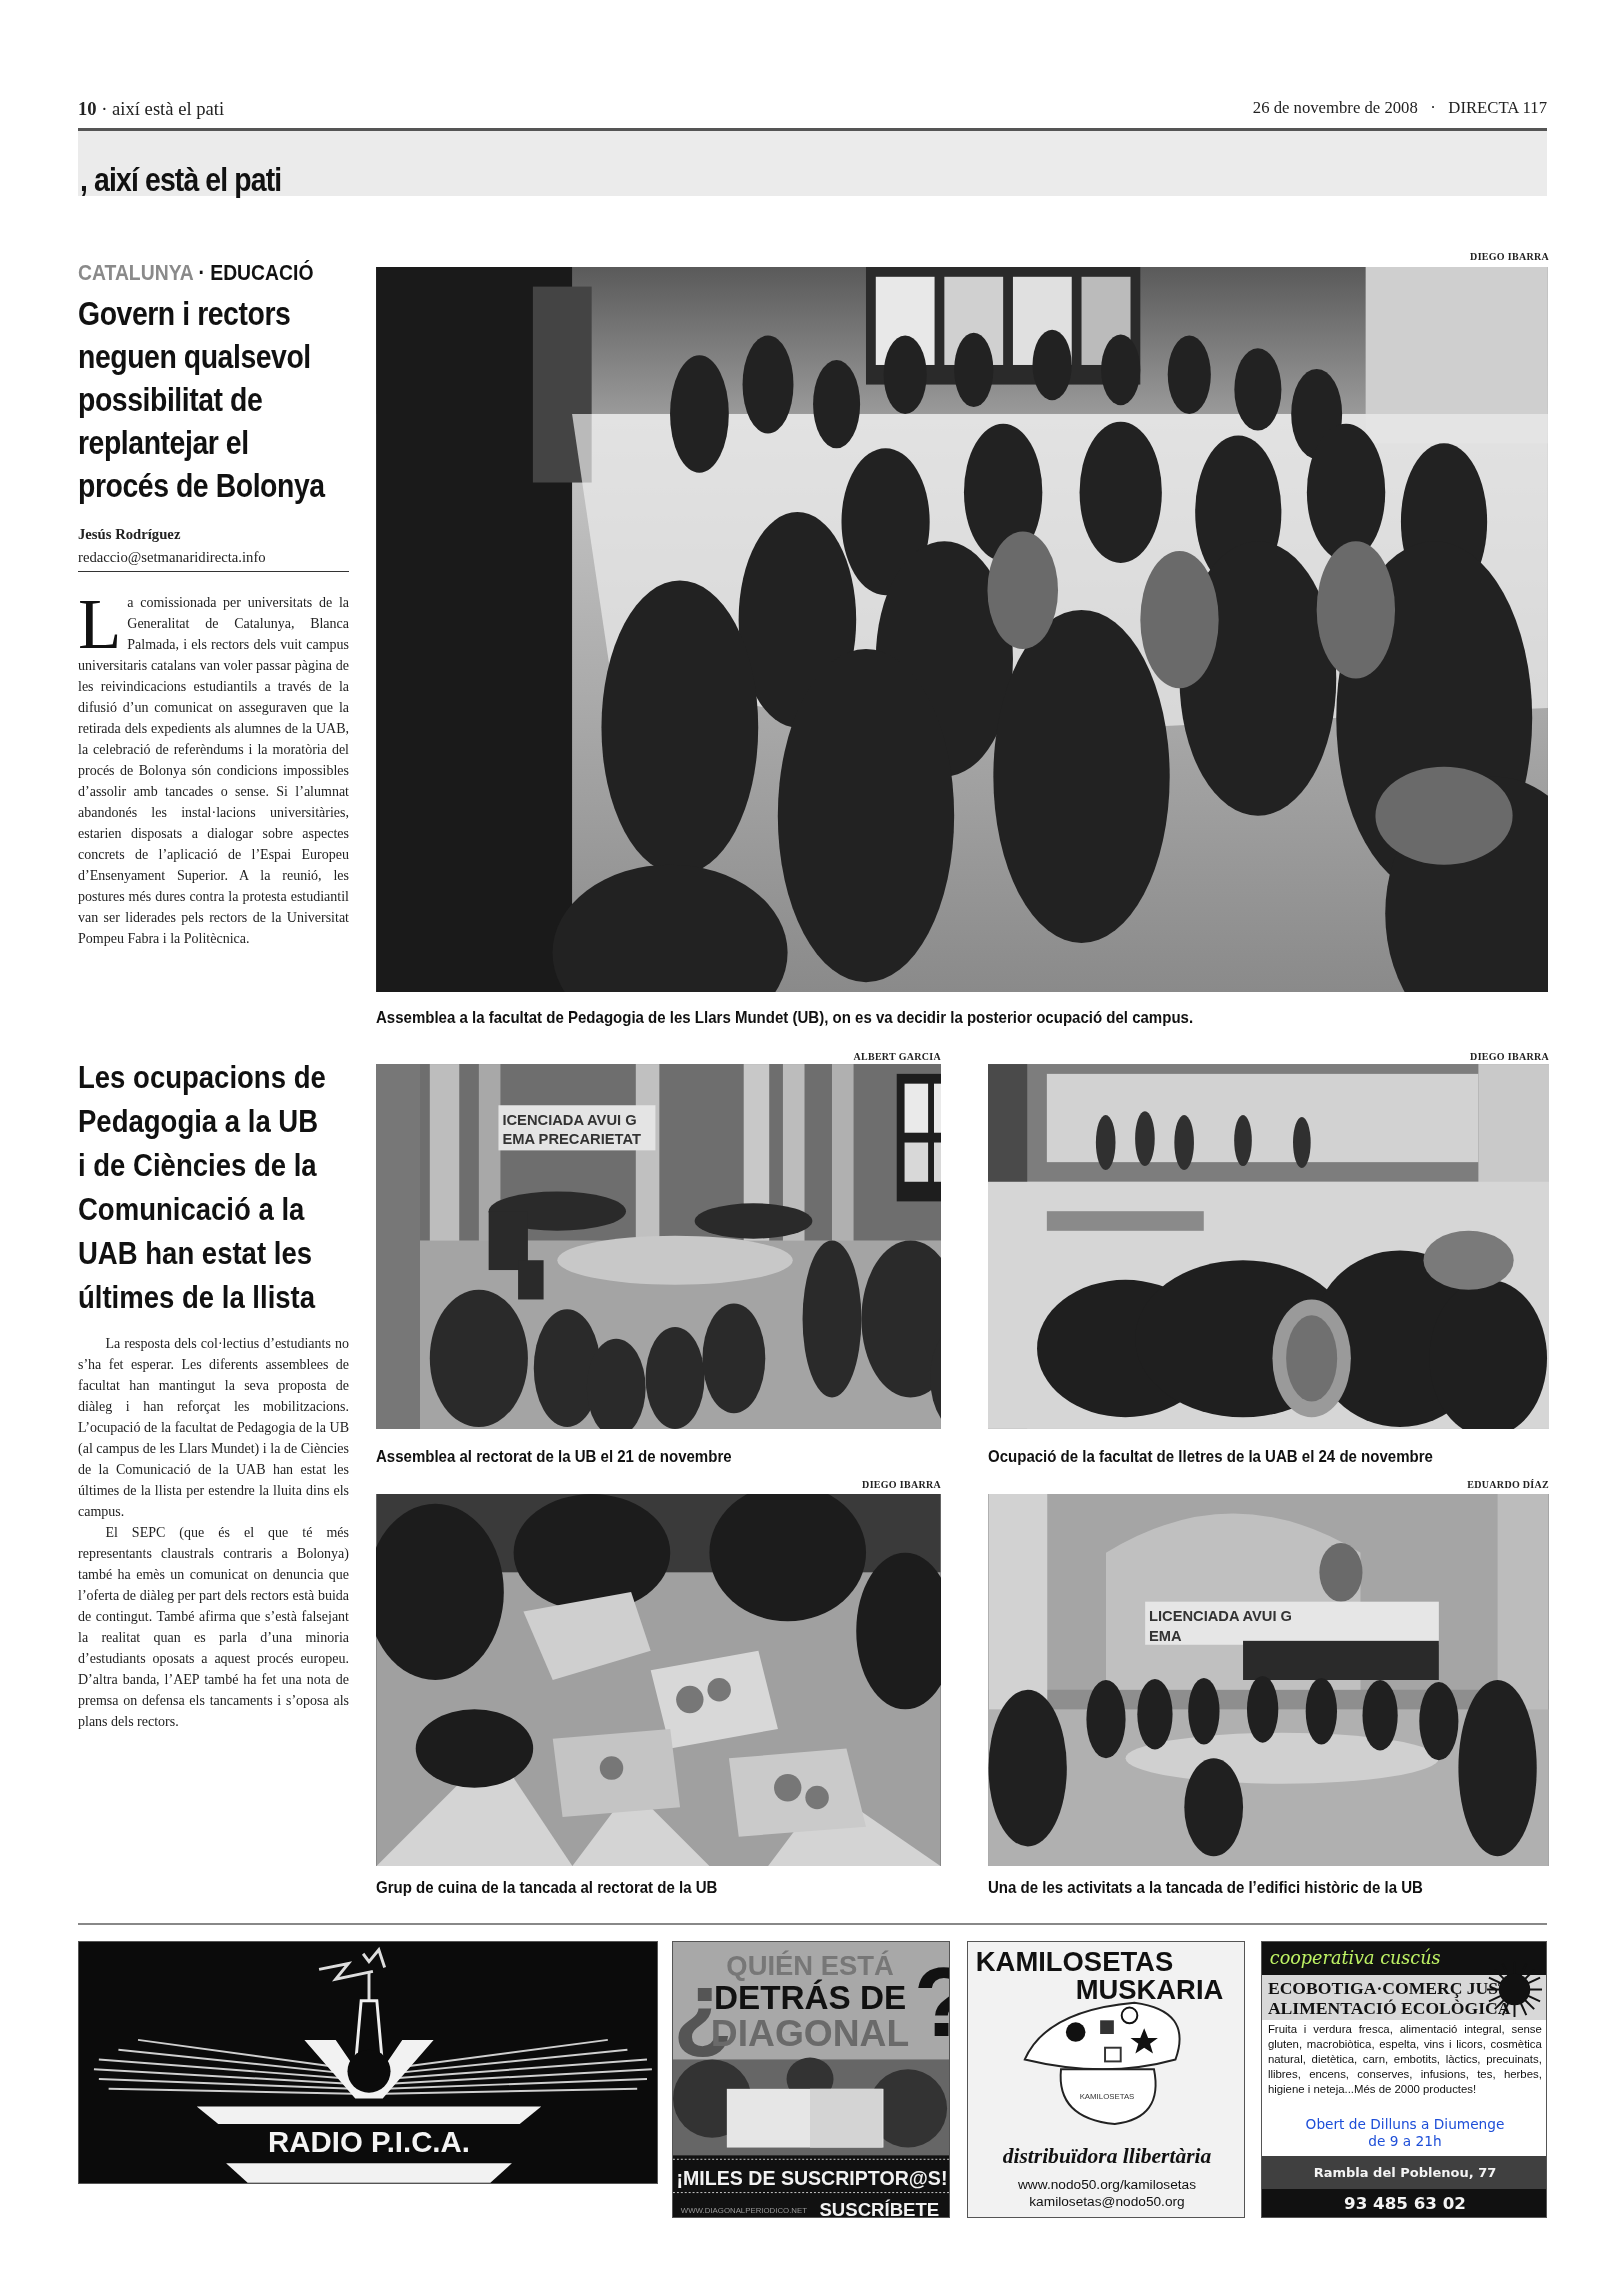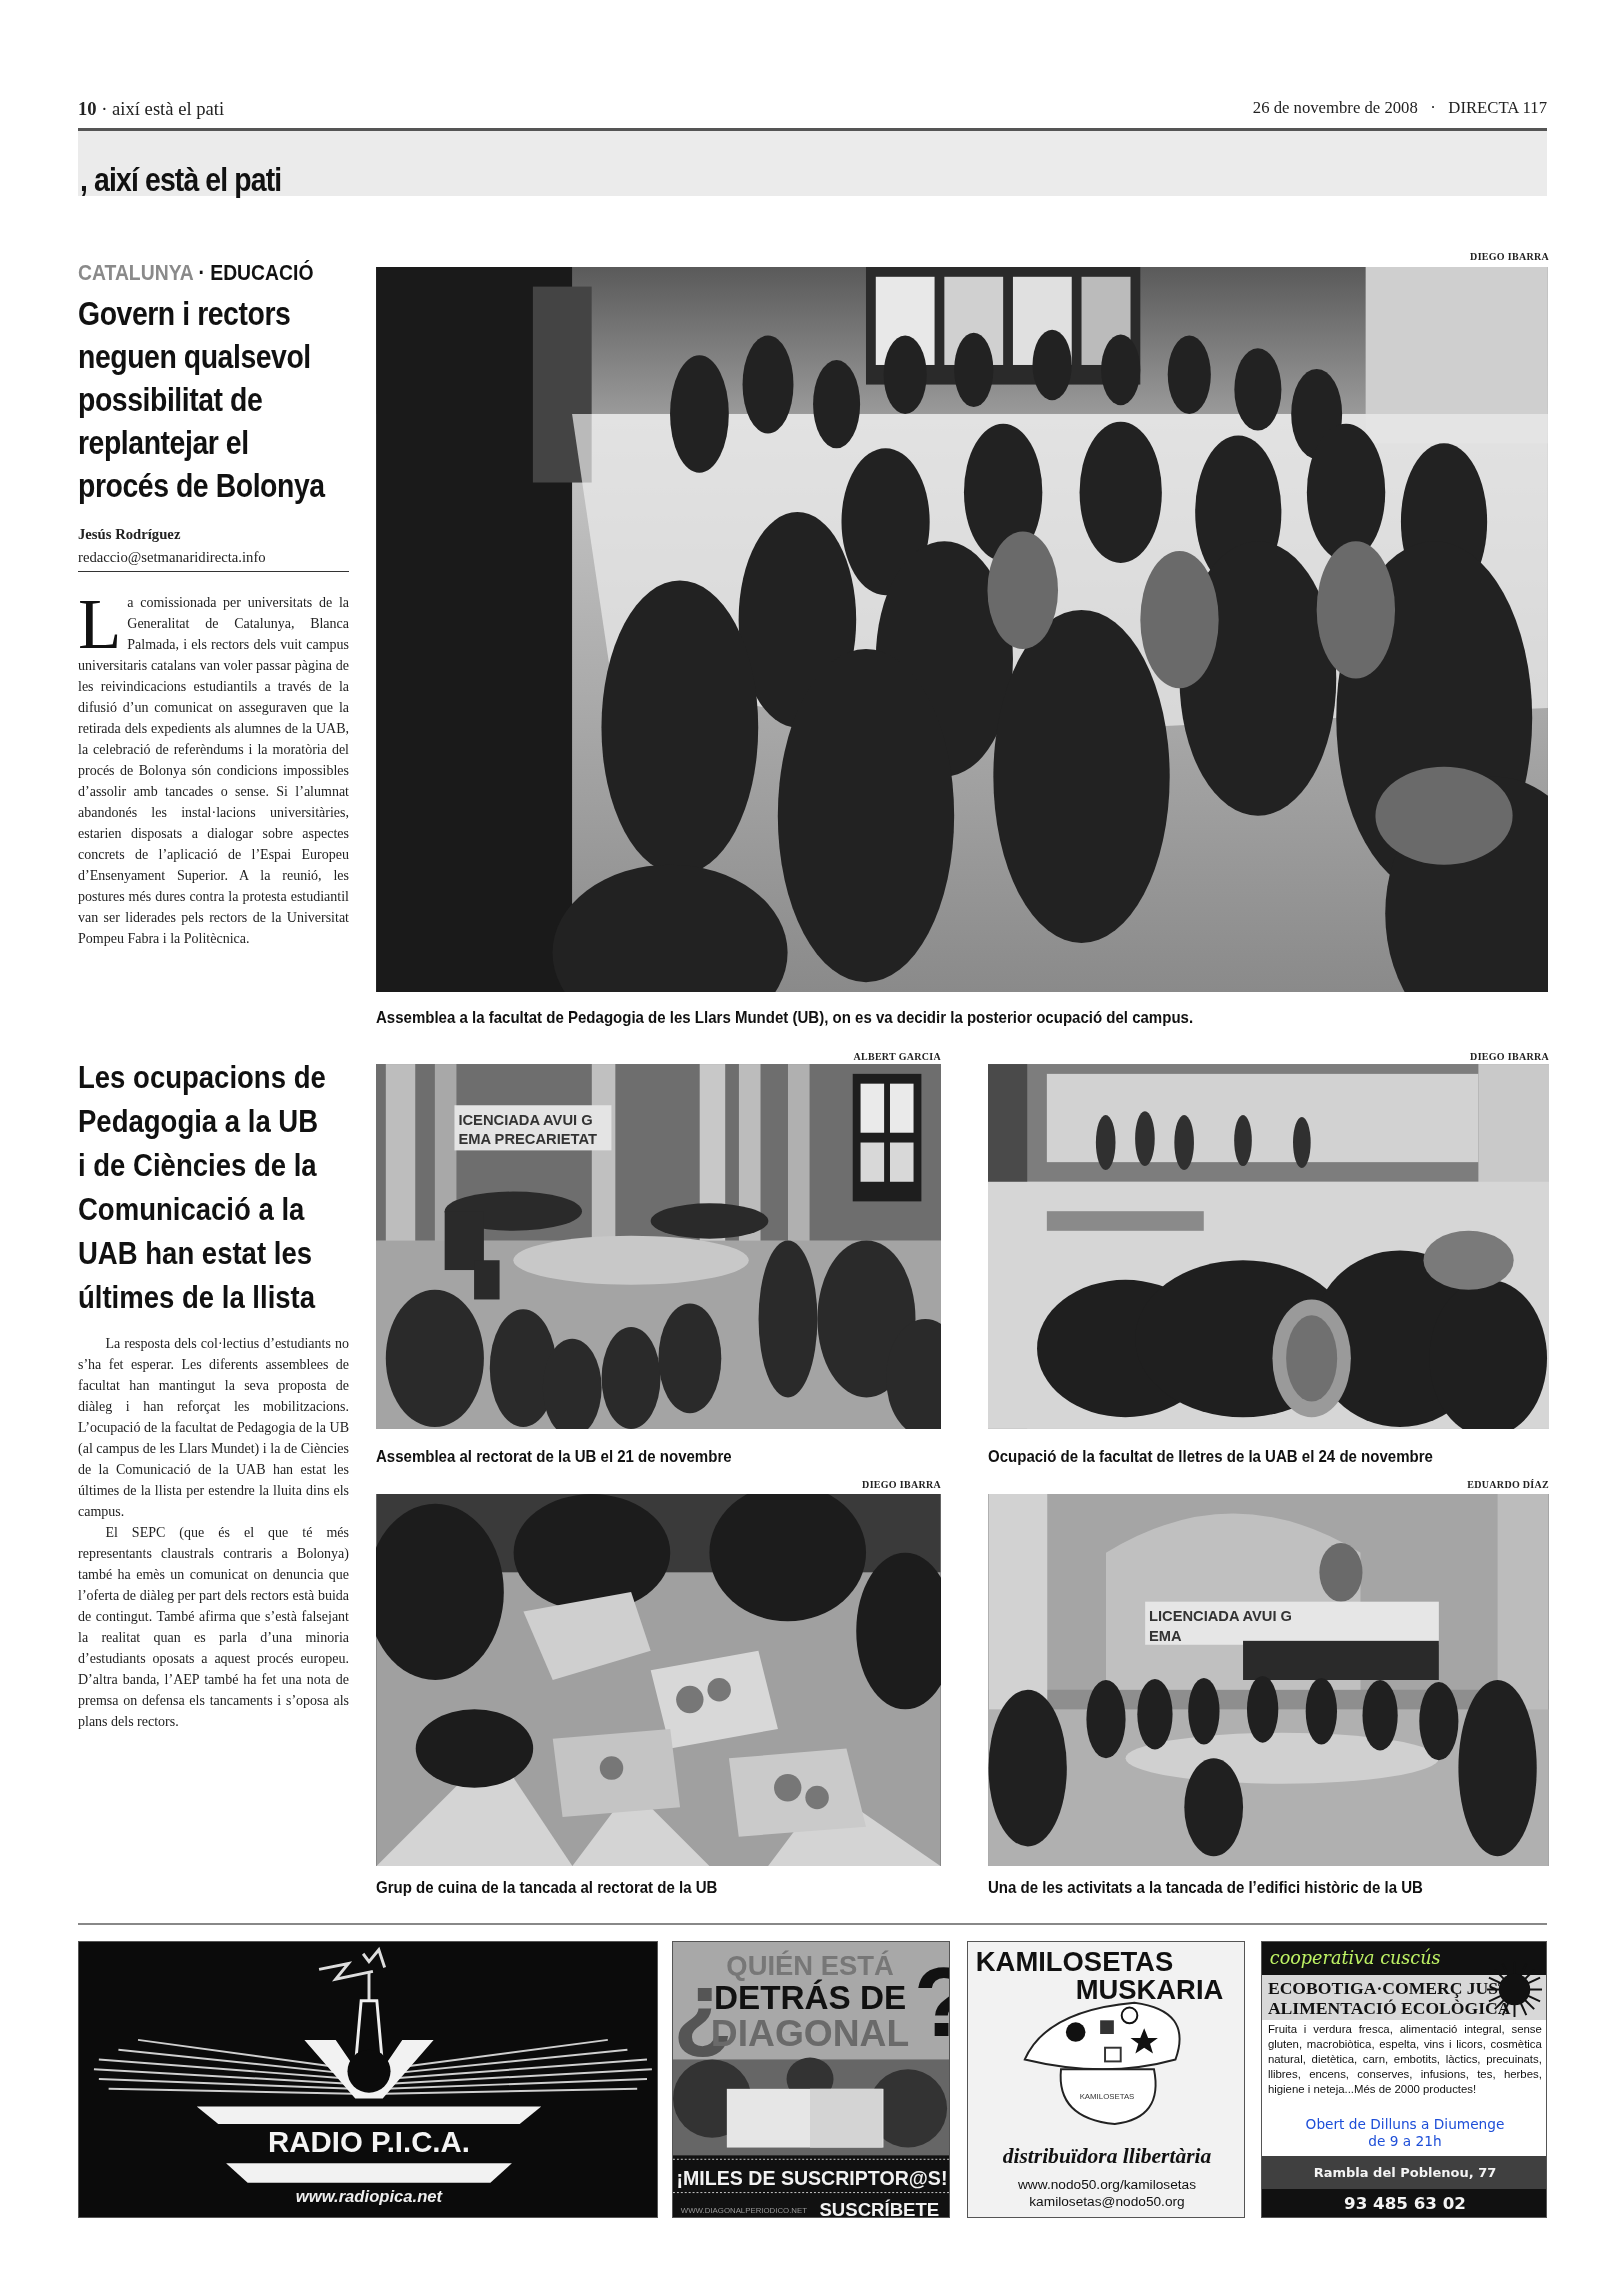--- a/index.html
+++ b/index.html
@@ -39,21 +39,21 @@
 
   
   .credit { font-family: "Liberation Serif", serif; font-size: 10px; font-weight: bold; letter-spacing: 0.3px; color: #222; text-align: right; }
   .photo { overflow: hidden; background: #777; }
   .caption { font-family: "Liberation Sans", sans-serif; font-weight: bold; font-size: 16.7px; color: #111; white-space: nowrap; transform: scaleX(0.9); transform-origin: left; }
 
   .bottom-rule { left: 78px; top: 1923px; width: 1469px; height: 2px; background: #888; }
 
   
   .ad { border: 1px solid #555; overflow: hidden; }
-  .ad-radio { left: 78px; top: 1941px; width: 580px; height: 277px; background: #0b0b0b; }
+  .ad-radio { left: 78px; top: 1941px; width: 580px; height: 243px; background: #0b0b0b; }
   .ad-diag { left: 672px; top: 1941px; width: 278px; height: 277px; background: #9a9a9a; }
   .ad-kami { left: 967px; top: 1941px; width: 278px; height: 277px; background: #c4b5fd; }
   .ad-coop { left: 1261px; top: 1941px; width: 286px; height: 277px; background: #fff; }
 </style>
 </head>
 <body>
 
 <div class="abs folio">
   <b>10</b>
   <span> · </span>
@@ -160,21 +160,21 @@
       <ellipse cx="820" cy="360" rx="40" ry="70"></ellipse>
         <ellipse cx="1000" cy="350" rx="40" ry="70"></ellipse>
       <ellipse cx="660" cy="330" rx="36" ry="60"></ellipse>
         <ellipse cx="1090" cy="560" rx="70" ry="50"></ellipse>
     </g>
   </svg>
 </div>
 <div class="abs caption" style="left:376px; top:1008px;">Assemblea a la facultat de Pedagogia de les Llars Mundet (UB), on es va decidir la posterior ocupació del campus.</div>
 
 <div class="abs credit" style="left:745px; top:1051px; width:196px;">ALBERT GARCIA</div>
-<div class="abs photo" style="left:376px; top:1064px; width:565px; height:365px;">
+<div class="abs photo" style="left:376px; top:1064px; width:565px; height:365px;padding-left:44px;">
   <svg width="565" height="365" viewBox="0 0 576 372">
     <rect width="576" height="372" fill="#8c8c8c"></rect>
     <rect x="0" y="0" width="576" height="180" fill="#6e6e6e"></rect>
     <rect x="10" y="0" width="30" height="250" fill="#bdbdbd"></rect>
       <rect x="60" y="0" width="22" height="230" fill="#a8a8a8"></rect>
     <rect x="220" y="0" width="24" height="180" fill="#c0c0c0"></rect>
       <rect x="330" y="0" width="26" height="220" fill="#c8c8c8"></rect>
     <rect x="370" y="0" width="22" height="210" fill="#bcbcbc"></rect>
       <rect x="420" y="0" width="22" height="200" fill="#b0b0b0"></rect>
     <rect x="486" y="10" width="70" height="130" fill="#1e1e1e"></rect>

